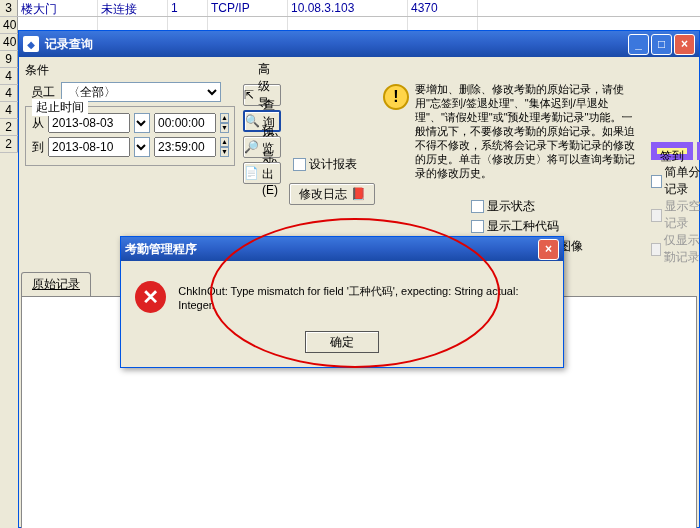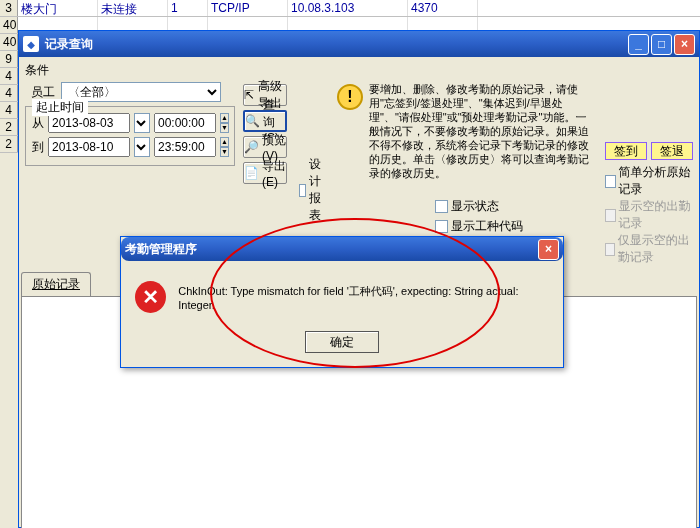--- a/index.html
+++ b/index.html
@@ -48,32 +48,32 @@
 .right-col { flex: 1; display: flex; gap: 6px; }
 .info-col { width: 260px; display: flex; gap: 6px; }
 .info-icon { width: 26px; height: 26px; border-radius: 50%; background: #ffd54a; border: 2px solid #c79800; display: flex; align-items: center; justify-content: center; font-weight: bold; font-size: 16px; color: #000; flex-shrink: 0; margin-top: 2px; }
 .info-text { font-size: 11px; line-height: 14px; }
 .chk-col { display: flex; flex-direction: column; gap: 3px; padding-top: 50px; font-size: 11px; }
 .chkline { display: flex; align-items: center; gap: 3px; }
 .chkbox { width: 13px; height: 13px; border: 1px solid #7f9db9; background: #fff; }
 
 .report-line { display: flex; align-items: center; gap: 3px; margin: 6px 0 2px 4px; }
 .sign-btns { display: flex; gap: 4px; margin-left: auto; padding-top: 60px; }
-.sign-btn { width: 42px; height: 18px; background: #fff68f; border: 1px solid #8b5cf6; text-align: center; cursor: pointer; }
+.sign-btn { width: 42px; height: 18px; background: #fff68f; border: 6px solid #8b5cf6; text-align: center; cursor: pointer; }
 .dim-chk { color: #999; }
 .dim-chk .chkbox { border-color: #bbb; background: #f0f0f0; }
 
 
 .tabs { margin: 4px 0 0 2px; }
 .tab { display: inline-block; padding: 3px 10px; background: #ece9d8; border: 1px solid #888; border-bottom: none; border-radius: 3px 3px 0 0; text-decoration: underline; }
 .content-area { border: 1px solid #888; border-top: 1px solid #888; height: 330px; background: #fff; margin: 0 2px; }
 
 
 .modal { position: absolute; top: 236px; left: 120px; width: 444px; background: #ece9d8; border: 1px solid #0054e3; box-shadow: 2px 2px 6px rgba(0,0,0,.4); }
-.modal .titlebar { height: 24px; border-radius: 8px; }
+.modal .titlebar { height: 24px; }
 .modal-body { padding: 20px 14px 14px; display: flex; flex-direction: column; align-items: center; }
 .msg-row { display: flex; align-items: center; gap: 12px; }
 .err-icon { width: 32px; height: 32px; border-radius: 50%; background: #d22; display: flex; align-items: center; justify-content: center; color: #fff; font-weight: bold; font-size: 20px; }
 .msg-text { font-size: 11px; }
 .ok-btn { margin-top: 18px; width: 74px; height: 22px; background: #ece9d8; border: 1px solid #555; box-shadow: inset 1px 1px #fff; cursor: pointer; }
 
 
 .red-circle { position: absolute; top: 218px; left: 210px; width: 290px; height: 150px; border: 2px solid #d00; border-radius: 50%; pointer-events: none; }
 </style>
 </head>
@@ -224,20 +224,24 @@
             <span class="bicon">📄</span>
             <span>导出(E)</span>
           </div>
       </div>
 
       <div class="extra-col" style="padding-top:68px;">
         <div class="report-line">
           <span class="chkbox"></span>
           <span>设计报表</span>
         </div>
+        <div class="btn" style="margin-top:10px;">
+            <span>修改日志</span>
+            <span class="bicon">📕</span>
+          </div>
       </div>
 
       <div class="right-col">
         <div class="info-col">
           <div class="info-icon">!</div>
           <div class="info-text">要增加、删除、修改考勤的原始记录，请使用"忘签到/签退处理"、"集体迟到/早退处理"、"请假处理"或"预处理考勤记录"功能。一般情况下，不要修改考勤的原始记录。如果迫不得不修改，系统将会记录下考勤记录的修改的历史。单击〈修改历史〉将可以查询考勤记录的修改历史。</div>
         </div>
       </div>
 
       <div style="display:flex;flex-direction:column;">
@@ -253,21 +257,21 @@
             <span class="chkbox"></span>
             <span>显示空的出勤记录</span>
           </div>
         <div class="chkline dim-chk">
             <span class="chkbox"></span>
             <span>仅显示空的出勤记录</span>
           </div>
       </div>
     </div>
 
-    <div class="chk-col" style="position:absolute;left:416px;top:117px;">
+    <div class="chk-col" style="position:absolute;left:452px;top:117px;">
       <div class="chkline">
           <span class="chkbox"></span>
           <span>显示状态</span>
         </div>
       <div class="chkline">
           <span class="chkbox"></span>
           <span>显示工种代码</span>
         </div>
       <div class="chkline">
           <span class="chkbox"></span>

